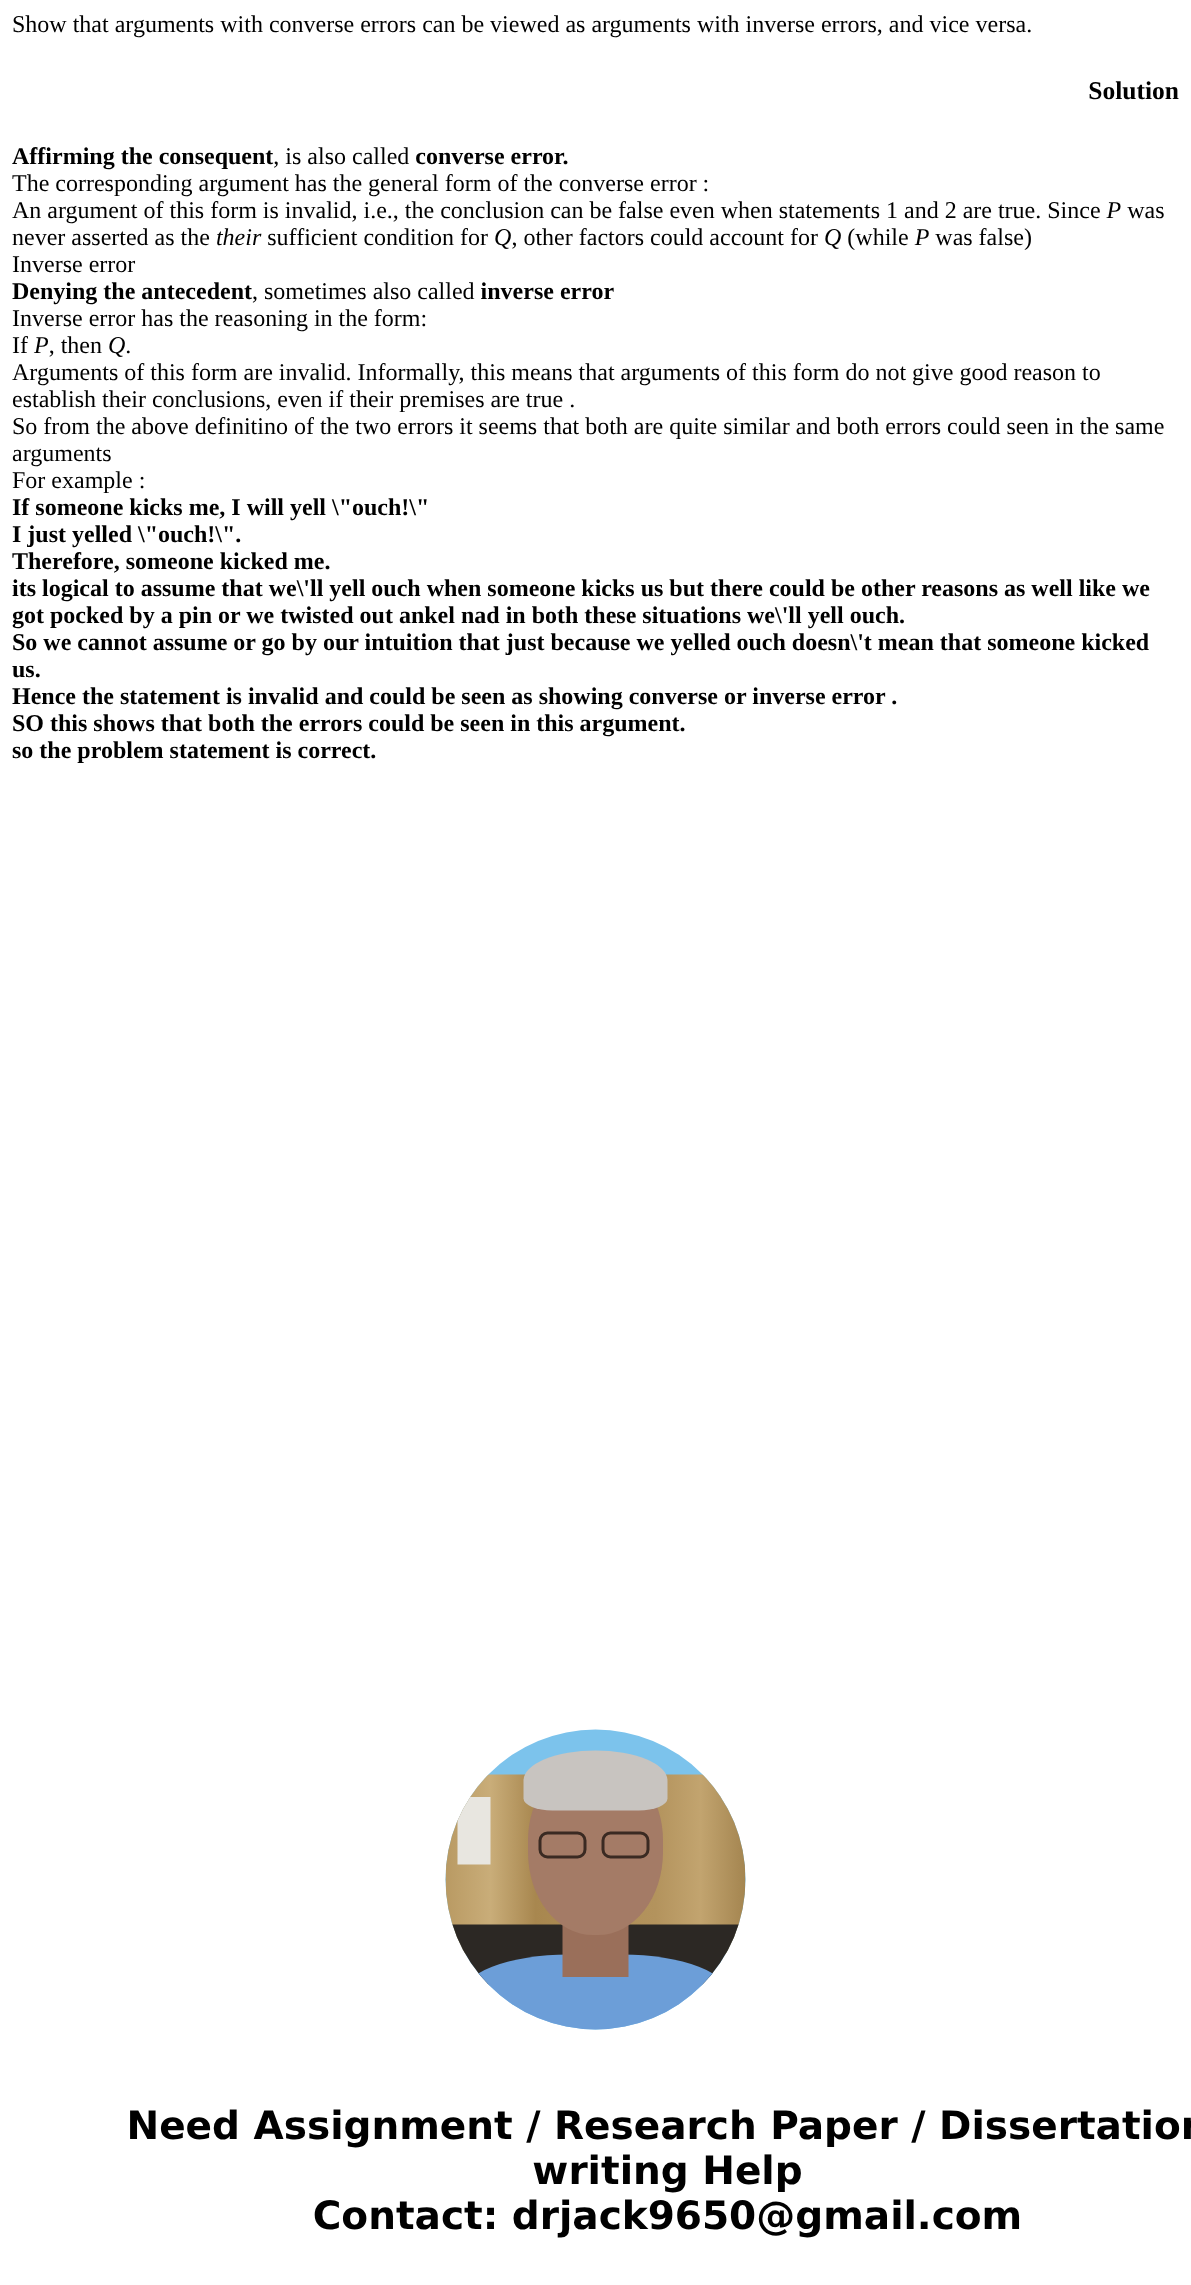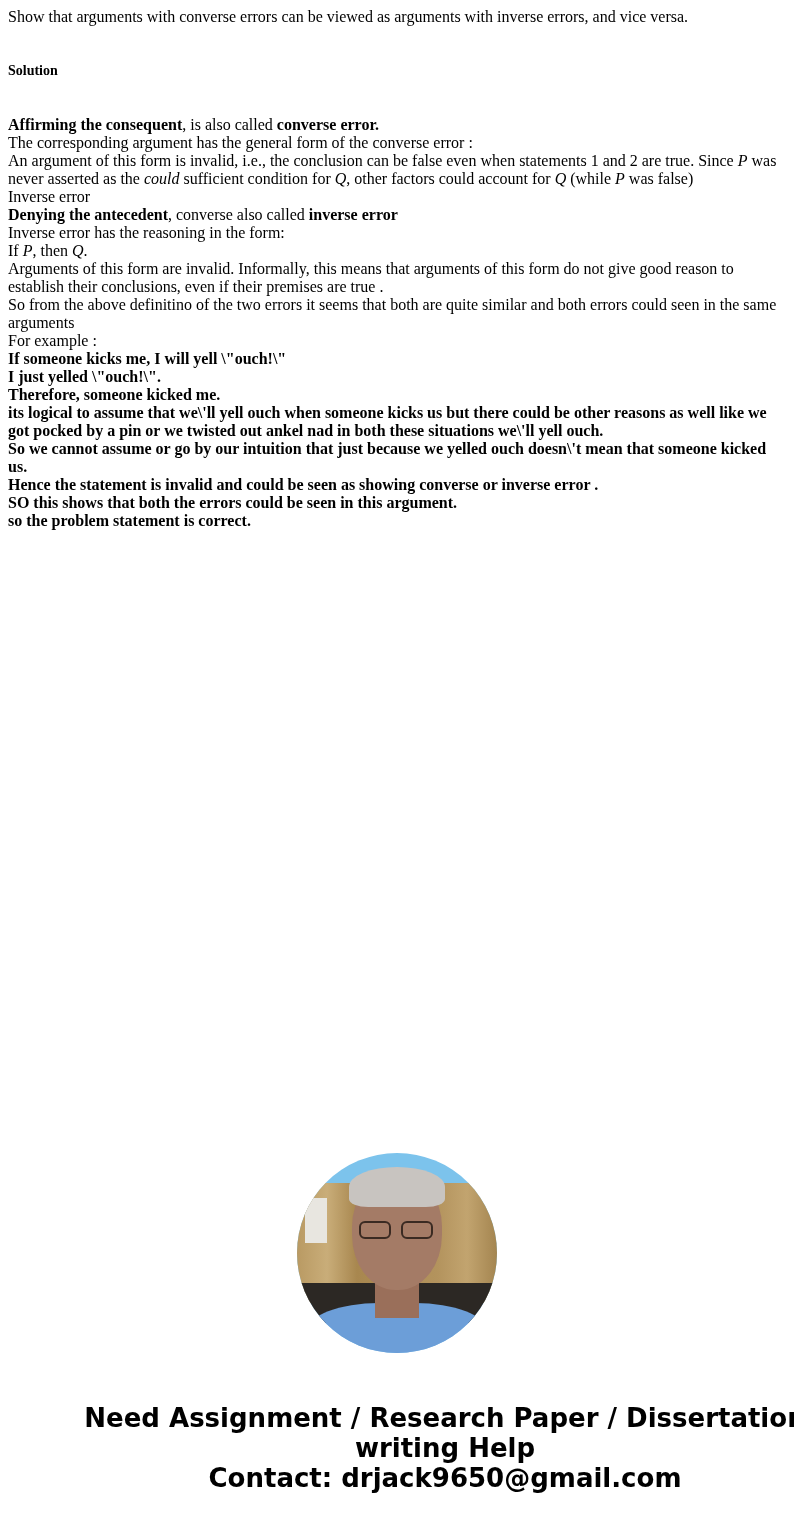--- a/index.html
+++ b/index.html
@@ -10,24 +10,25 @@
     font-family: "Liberation Serif", serif;
     font-size: 16px;
     line-height: 18px;
     color: #000000;
     overflow: hidden;
   }
   .content { position: absolute; left: 8px; top: 0; width: 778px; }
   p { margin: 0 0; }
   p.first { margin-top: 8px; }
   h3 {
-    font-size: 14px;
+    font-size: 17px;
     line-height: 22px;
     font-weight: bold;
-    margin: 34px 0;
+    margin: 24px 0;
+    text-align: right;
   }
   b { font-weight: bold; }
   i { font-style: italic; }
   .avatar {
     position: absolute;
     left: 297px;
     top: 1153px;
     width: 200px;
     height: 200px;
     border-radius: 50%;
@@ -83,25 +84,25 @@
 <body>
 
 <div class="content">
   <p class="first">Show that arguments with converse errors can be viewed as arguments with inverse errors, and vice versa.</p>
   <h3>Solution</h3>
 
   <p><b>Affirming the consequent</b><span>, is also called </span><b>converse error.</b></p>
 
   <p>The corresponding argument has the general form of the converse error :</p>
 
-  <p><span>An argument of this form is invalid, i.e., the conclusion can be false even when statements 1 and 2 are true. Since </span><i>P</i><span> was never asserted as the </span><i>could</i><span> sufficient condition for </span><i>Q</i><span>, other factors could account for </span><i>Q</i><span> (while </span><i>P</i><span> was false)</span></p>
+  <p><span>An argument of this form is invalid, i.e., the conclusion can be false even when statements 1 and 2 are true. Since </span><i>P</i><span> was never asserted as the </span><i>their</i><span> sufficient condition for </span><i>Q</i><span>, other factors could account for </span><i>Q</i><span> (while </span><i>P</i><span> was false)</span></p>
 
   <p>Inverse error</p>
 
-  <p><b>Denying the antecedent</b><span>, converse also called </span><b>inverse error</b></p>
+  <p><b>Denying the antecedent</b><span>, sometimes also called </span><b>inverse error</b></p>
 
   <p>Inverse error has the reasoning in the form:</p>
 
   <p><span>If </span><i>P</i><span>, then </span><i>Q</i><span>.</span></p>
 
 
   <p>Arguments of this form are invalid. Informally, this means that arguments of this form do not give good reason to establish their conclusions, even if their premises are true .</p>
   <p>So from the above definitino of the two errors it seems that both are quite similar and both errors could seen in the same arguments</p>
   <p>For example :</p>
 

